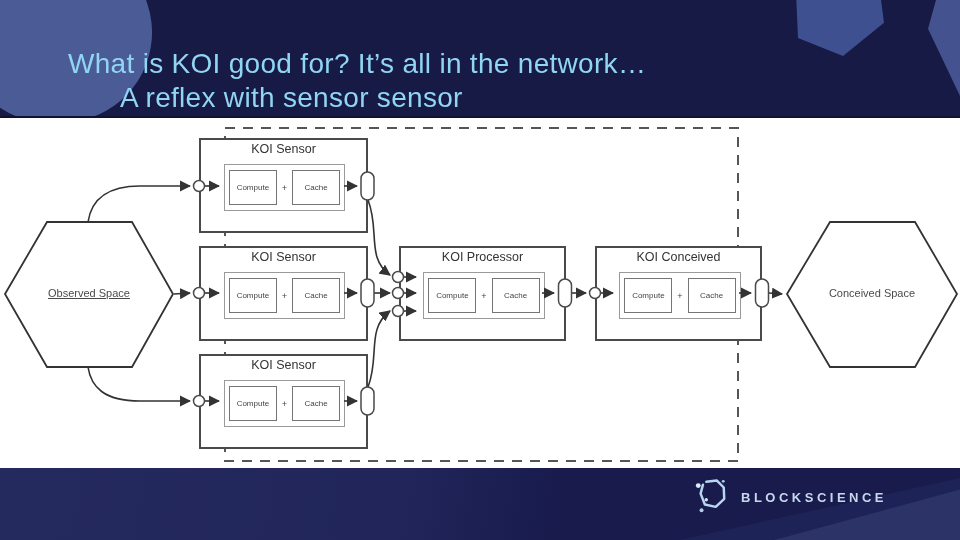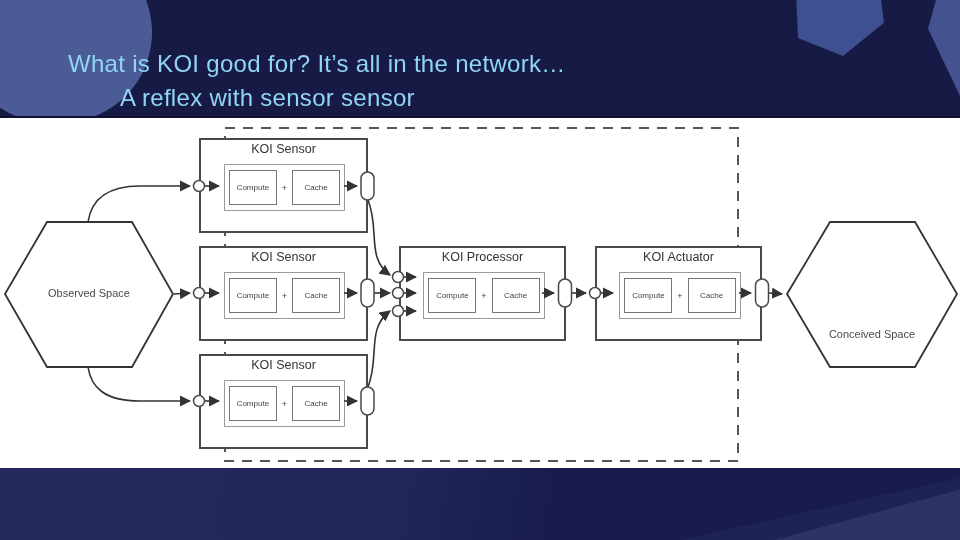--- a/index.html
+++ b/index.html
@@ -9,21 +9,21 @@
 
   
   .header { position:absolute; left:0; top:0; width:960px; height:118px;
             background:#171a45; overflow:hidden; border-bottom:2px solid #101233; }
   .blob-tl { position:absolute; left:-45px; top:-70px; width:195px; height:195px;
              background:#4b5b96; border-radius:42% 48% 46% 52%; transform:rotate(-18deg); }
   .poly-tr { position:absolute; left:788px; top:-8px; width:100px; height:64px; background:#3e508f;
              clip-path:polygon(8% 0%, 92% 0%, 96% 48%, 55% 100%, 10% 72%); }
   .poly-edge { position:absolute; right:0; top:0; width:32px; height:96px; background:#445390;
              clip-path:polygon(25% 0%, 100% 0%, 100% 100%, 60% 72%, 0% 30%); }
-  .titles { position:absolute; left:68px; top:47px; color:#90d5f2; font-size:24px;
+  .titles { position:absolute; left:68px; top:47px; color:#90d5f2; font-size:28px;
             line-height:34px; letter-spacing:0.3px; font-weight:400; }
   .titles .line2 { padding-left:52px; }
 
   
   .main { position:absolute; left:0; top:118px; width:960px; height:430px; background:#ffffff; }
   .layer { position:absolute; left:0; top:0; width:960px; height:350px; pointer-events:none; }
   .z1 { z-index:1; } .z3 { z-index:3; }
 
   
   .module { position:absolute; background:#ffffff; border:2px solid #4a4a4a; z-index:2; }
@@ -98,21 +98,21 @@
     <div class="module" style="left:399px; top:128px; width:167px; height:95px;">
       <div class="module-title">KOI Processor</div>
       <div class="inner" style="left:22px; top:24px; width:122px; height:47px;">
         <div class="cbox">Compute</div>
         <div class="plus">+</div>
         <div class="cbox">Cache</div>
       </div>
     </div>
 
     <div class="module" style="left:595px; top:128px; width:167px; height:95px;">
-      <div class="module-title">KOI Actuator</div>
+      <div class="module-title">KOI Conceived</div>
       <div class="inner" style="left:22px; top:24px; width:122px; height:47px;">
         <div class="cbox">Compute</div>
         <div class="plus">+</div>
         <div class="cbox">Cache</div>
       </div>
     </div>
 
     <svg class="layer z3" width="960" height="350">
       <defs>
         <marker id="arr" viewBox="0 0 10 10" refX="9" refY="5" markerWidth="7" markerHeight="7" orient="auto-start-reverse">
@@ -157,22 +157,32 @@
       <circle cx="398" cy="193" r="5.5" fill="#ffffff" stroke="#4a4a4a" stroke-width="1.5"></circle>
       <circle cx="595" cy="175" r="5.5" fill="#ffffff" stroke="#4a4a4a" stroke-width="1.5"></circle>
 
       <rect x="361" y="54" width="13" height="28" rx="6.5" fill="#ffffff" stroke="#4a4a4a" stroke-width="1.5"></rect>
       <rect x="361" y="161" width="13" height="28" rx="6.5" fill="#ffffff" stroke="#4a4a4a" stroke-width="1.5"></rect>
       <rect x="361" y="269" width="13" height="28" rx="6.5" fill="#ffffff" stroke="#4a4a4a" stroke-width="1.5"></rect>
       <rect x="558.5" y="161" width="13" height="28" rx="6.5" fill="#ffffff" stroke="#4a4a4a" stroke-width="1.5"></rect>
       <rect x="755.5" y="161" width="13" height="28" rx="6.5" fill="#ffffff" stroke="#4a4a4a" stroke-width="1.5"></rect>
     </svg>
 
-    <div class="hexlabel" style="left:14px; top:169px;">Observed Space</div>
-    <div class="hexlabel" style="left:797px; top:169px;margin-top:41px;">Conceived Space</div>
+    <div class="hexlabel" style="left:14px; top:169px;text-decoration:underline;">Observed Space</div>
+    <div class="hexlabel" style="left:797px; top:169px;">Conceived Space</div>
   </div>
 
   <div class="footer">
     <div class="wedge2"></div>
     <div class="wedge1"></div>
   </div>
+  <div class="brandrow">
+    <svg width="34" height="38" viewBox="0 0 36 40">
+      <path d="M 13,5 L 24,3.5 L 31.5,11 L 32,23 L 23,31.5 L 11.5,29 L 7,17.5 L 9.5,8" fill="none" stroke="#b9d6ef" stroke-width="2.6" stroke-linecap="round" stroke-linejoin="round"></path>
+      <circle cx="4.5" cy="9" r="2.6" fill="#ddeefb"></circle>
+      <circle cx="31" cy="4.5" r="1.5" fill="#aecde9"></circle>
+      <circle cx="13" cy="24" r="1.8" fill="#cde4f6"></circle>
+      <circle cx="8" cy="35" r="2.1" fill="#aecde9"></circle>
+    </svg>
+    <div class="brand-text">BLOCKSCIENCE</div>
+  </div>
 
 </div>
 
 </body></html>

